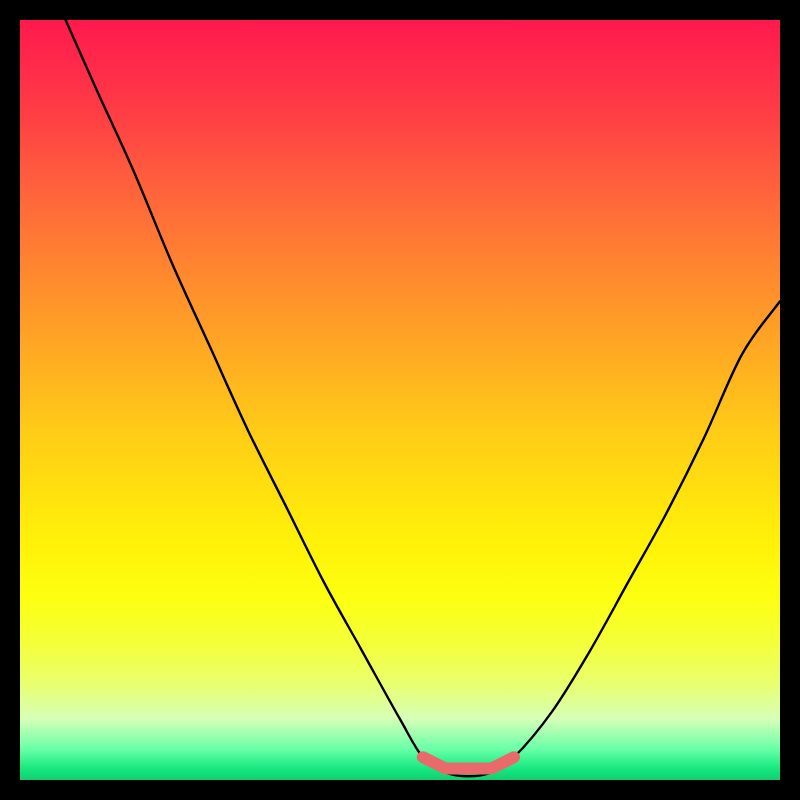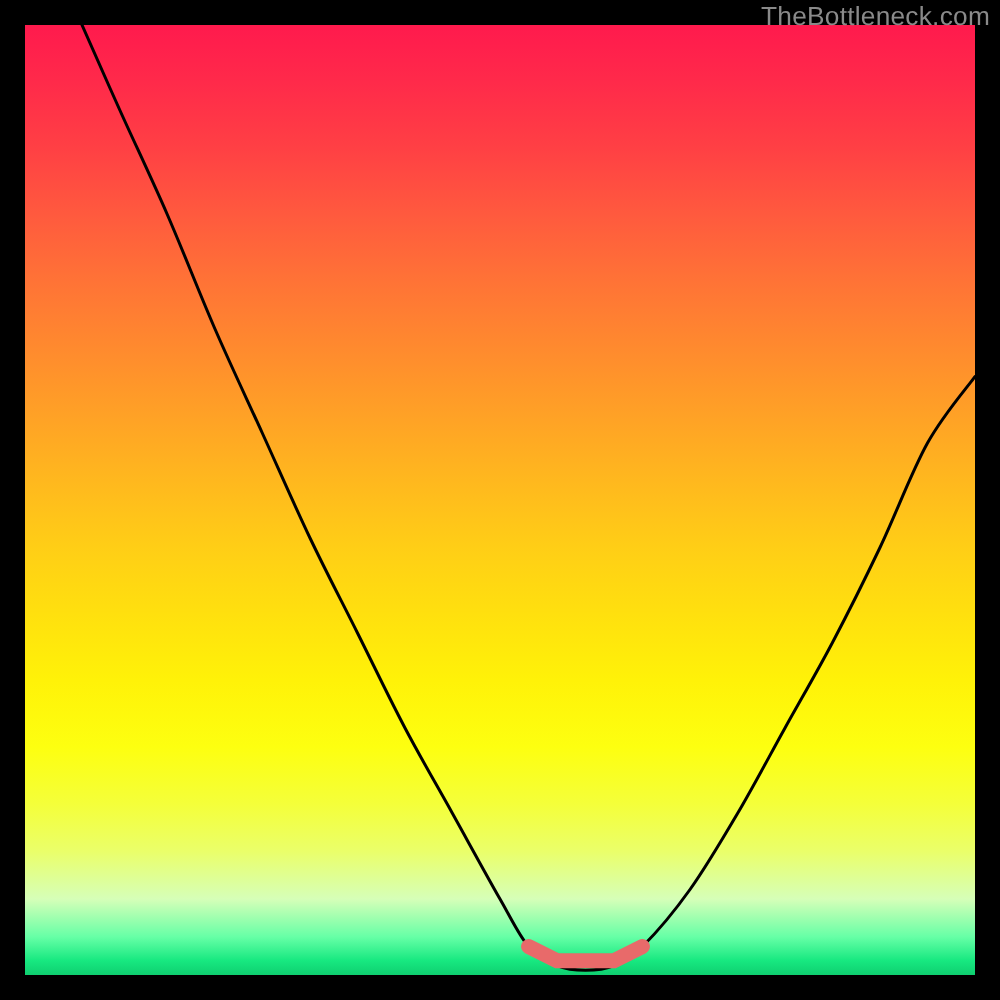--- a/index.html
+++ b/index.html
@@ -80,14 +80,13 @@
 
   <div class="plot">
     <div class="gradient"></div>
 
     <svg class="curve-svg" viewBox="0 0 760 760" preserveAspectRatio="none">
       <path id="curve-path" fill="none" stroke="#000" stroke-width="2.4" stroke-linecap="round" d="M 45.6 0 C 50.66666666666667 11.399999999999997, 64.6 43.06666666666665, 76 68.39999999999998 C 87.4 93.7333333333333, 101.33333333333333 122.86666666666667, 114 152 C 126.66666666666667 181.13333333333333, 139.33333333333334 214.0666666666666, 152 243.19999999999993 C 164.66666666666666 272.33333333333326, 177.33333333333334 298.93333333333334, 190 326.8 C 202.66666666666666 354.6666666666667, 215.33333333333334 383.79999999999995, 228 410.4 C 240.66666666666666 437, 253.33333333333334 461.0666666666667, 266 486.40000000000003 C 278.6666666666667 511.73333333333335, 291.3333333333333 538.3333333333334, 304 562.4 C 316.6666666666667 586.4666666666666, 329.3333333333333 608, 342 630.8 C 354.6666666666667 653.5999999999999, 369.8666666666667 681.4666666666667, 380 699.2 C 390.1333333333333 716.9333333333334, 395.2 728.3333333333334, 402.8 737.2 C 410.40000000000003 746.0666666666667, 418 749.2333333333333, 425.6 752.4 C 433.20000000000005 755.5666666666666, 440.79999999999995 756.2, 448.4 756.2 C 456 756.2, 463.59999999999997 755.5666666666666, 471.2 752.4 C 478.8 749.2333333333333, 483.8666666666667 747.3333333333334, 494 737.2 C 504.1333333333333 727.0666666666667, 519.3333333333334 709.3333333333334, 532 691.6 C 544.6666666666666 673.8666666666667, 557.3333333333334 652.3333333333333, 570 630.8 C 582.6666666666666 609.2666666666667, 595.3333333333334 585.1999999999999, 608 562.4 C 620.6666666666666 539.6, 633.3333333333334 518.0666666666666, 646 494 C 658.6666666666666 469.93333333333334, 671.3333333333334 444.6, 684 418 C 696.6666666666666 391.4, 709.3333333333334 357.2, 722 334.4 C 734.6666666666666 311.59999999999997, 753.6666666666666 290.06666666666666, 760 281.2"></path>
       <path id="flat-path" fill="none" stroke="#e86a6a" stroke-width="12" stroke-linecap="round" d="M 402.8 737.2 L 425.6 748.6 L 448.4 748.6 L 471.2 748.6 L 494 737.2"></path>
     </svg>
   </div>
 
-  <div class="watermark">TheBottleneck.com</div>
 </div>
 
 </body></html>

